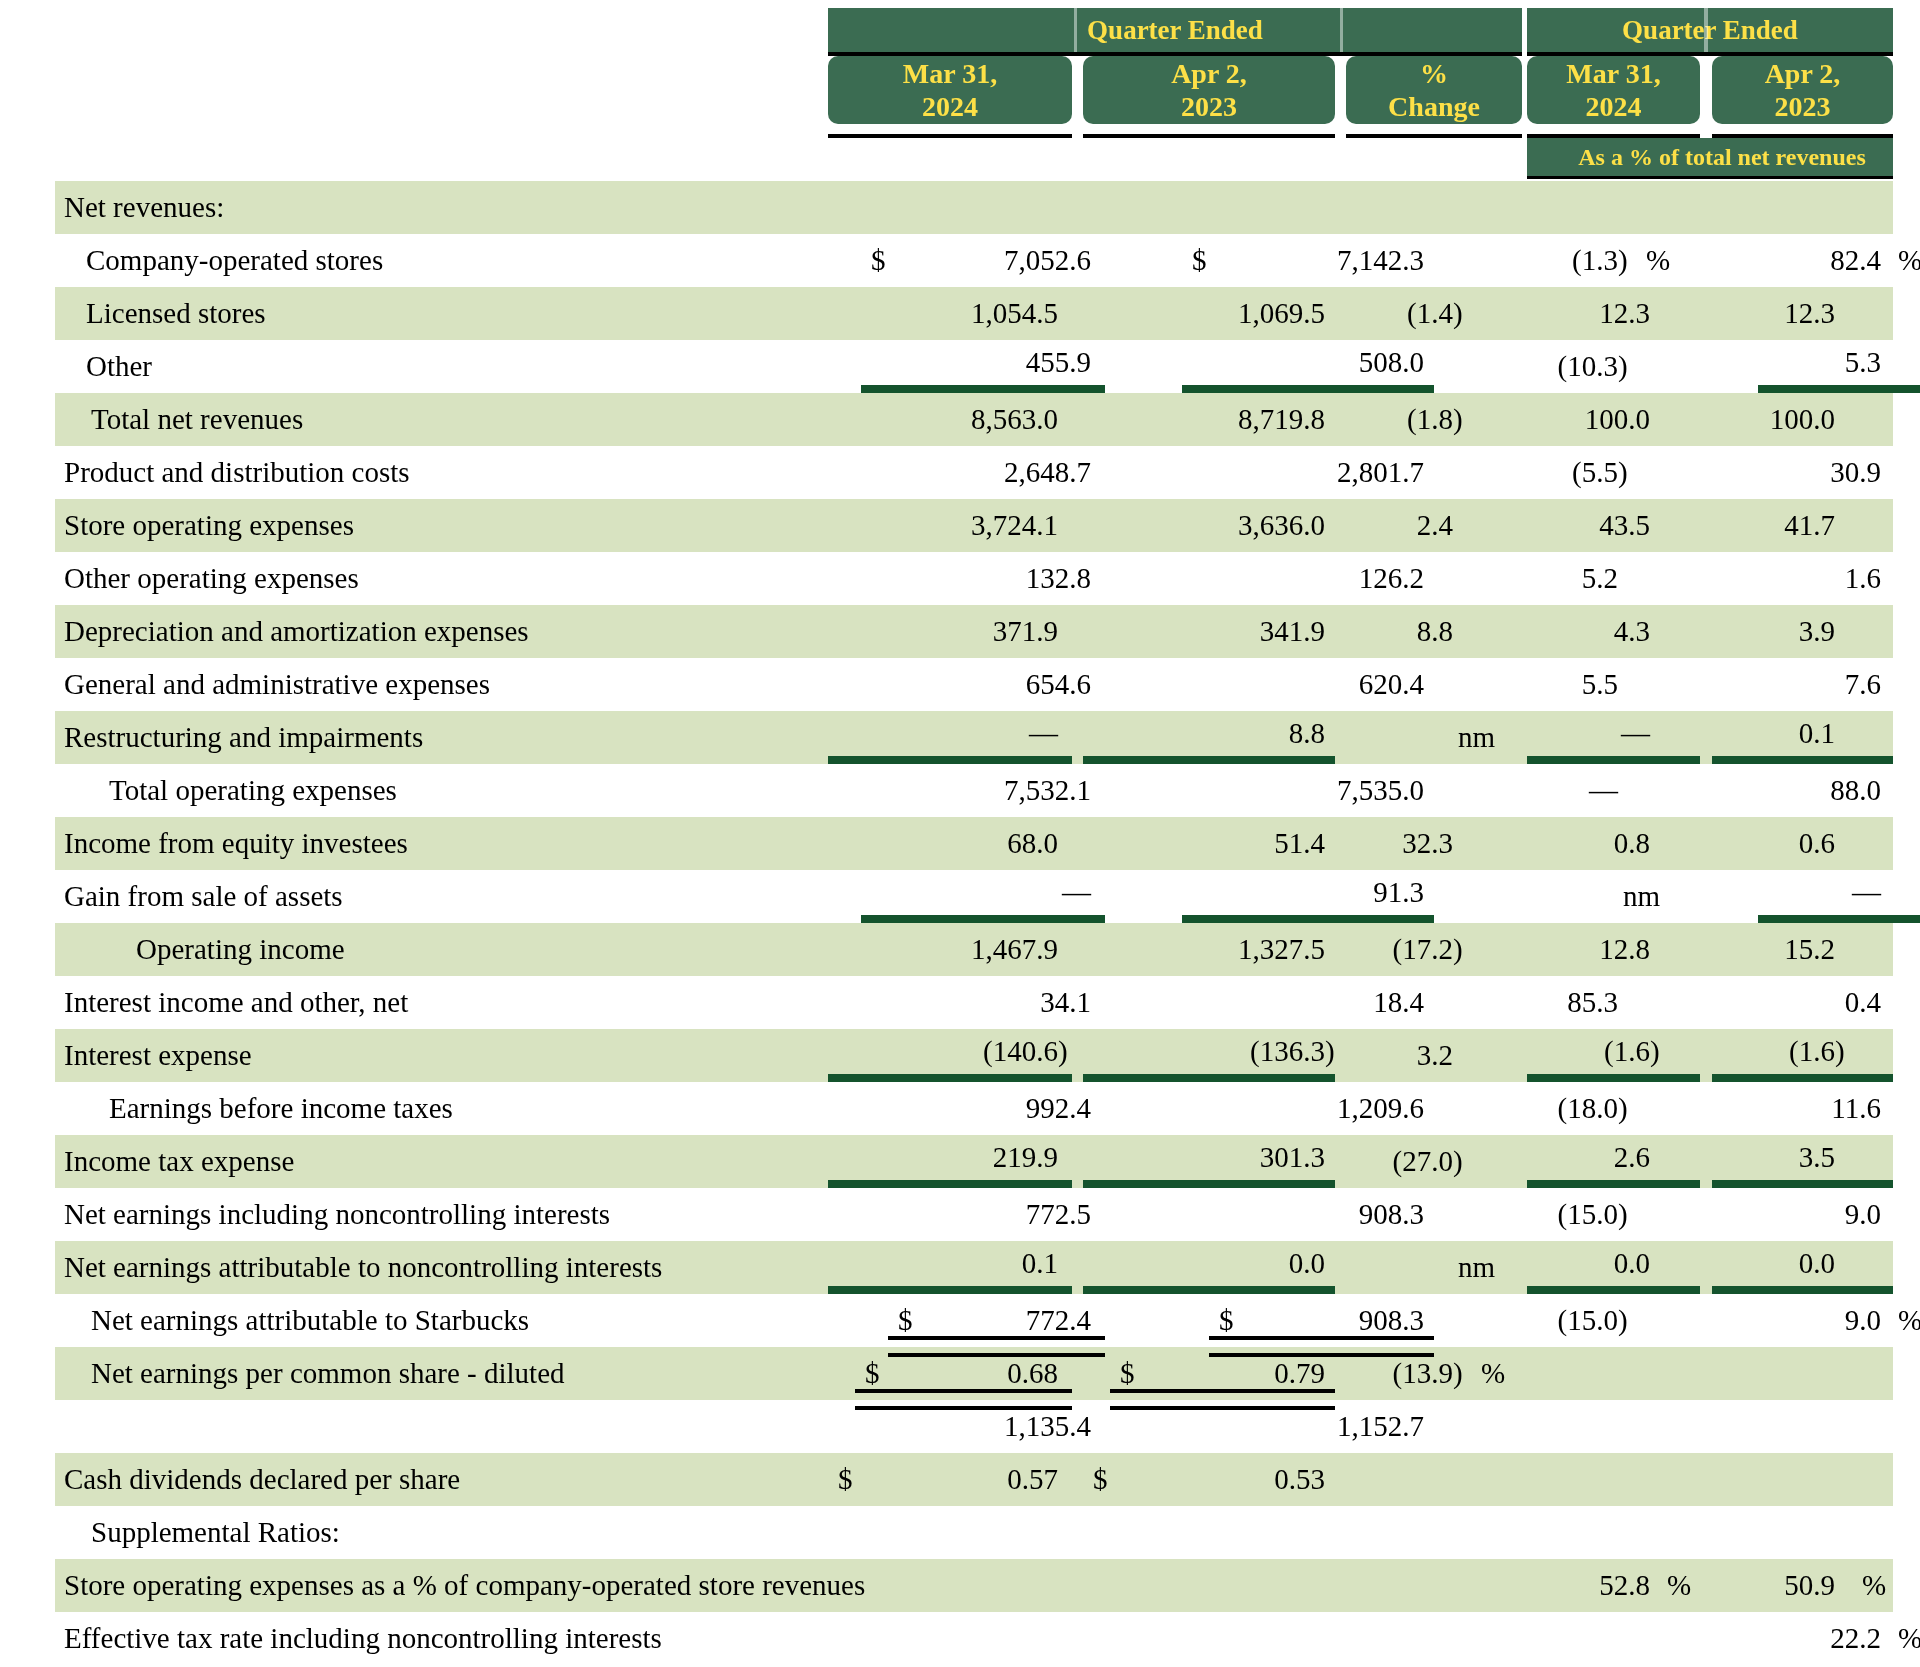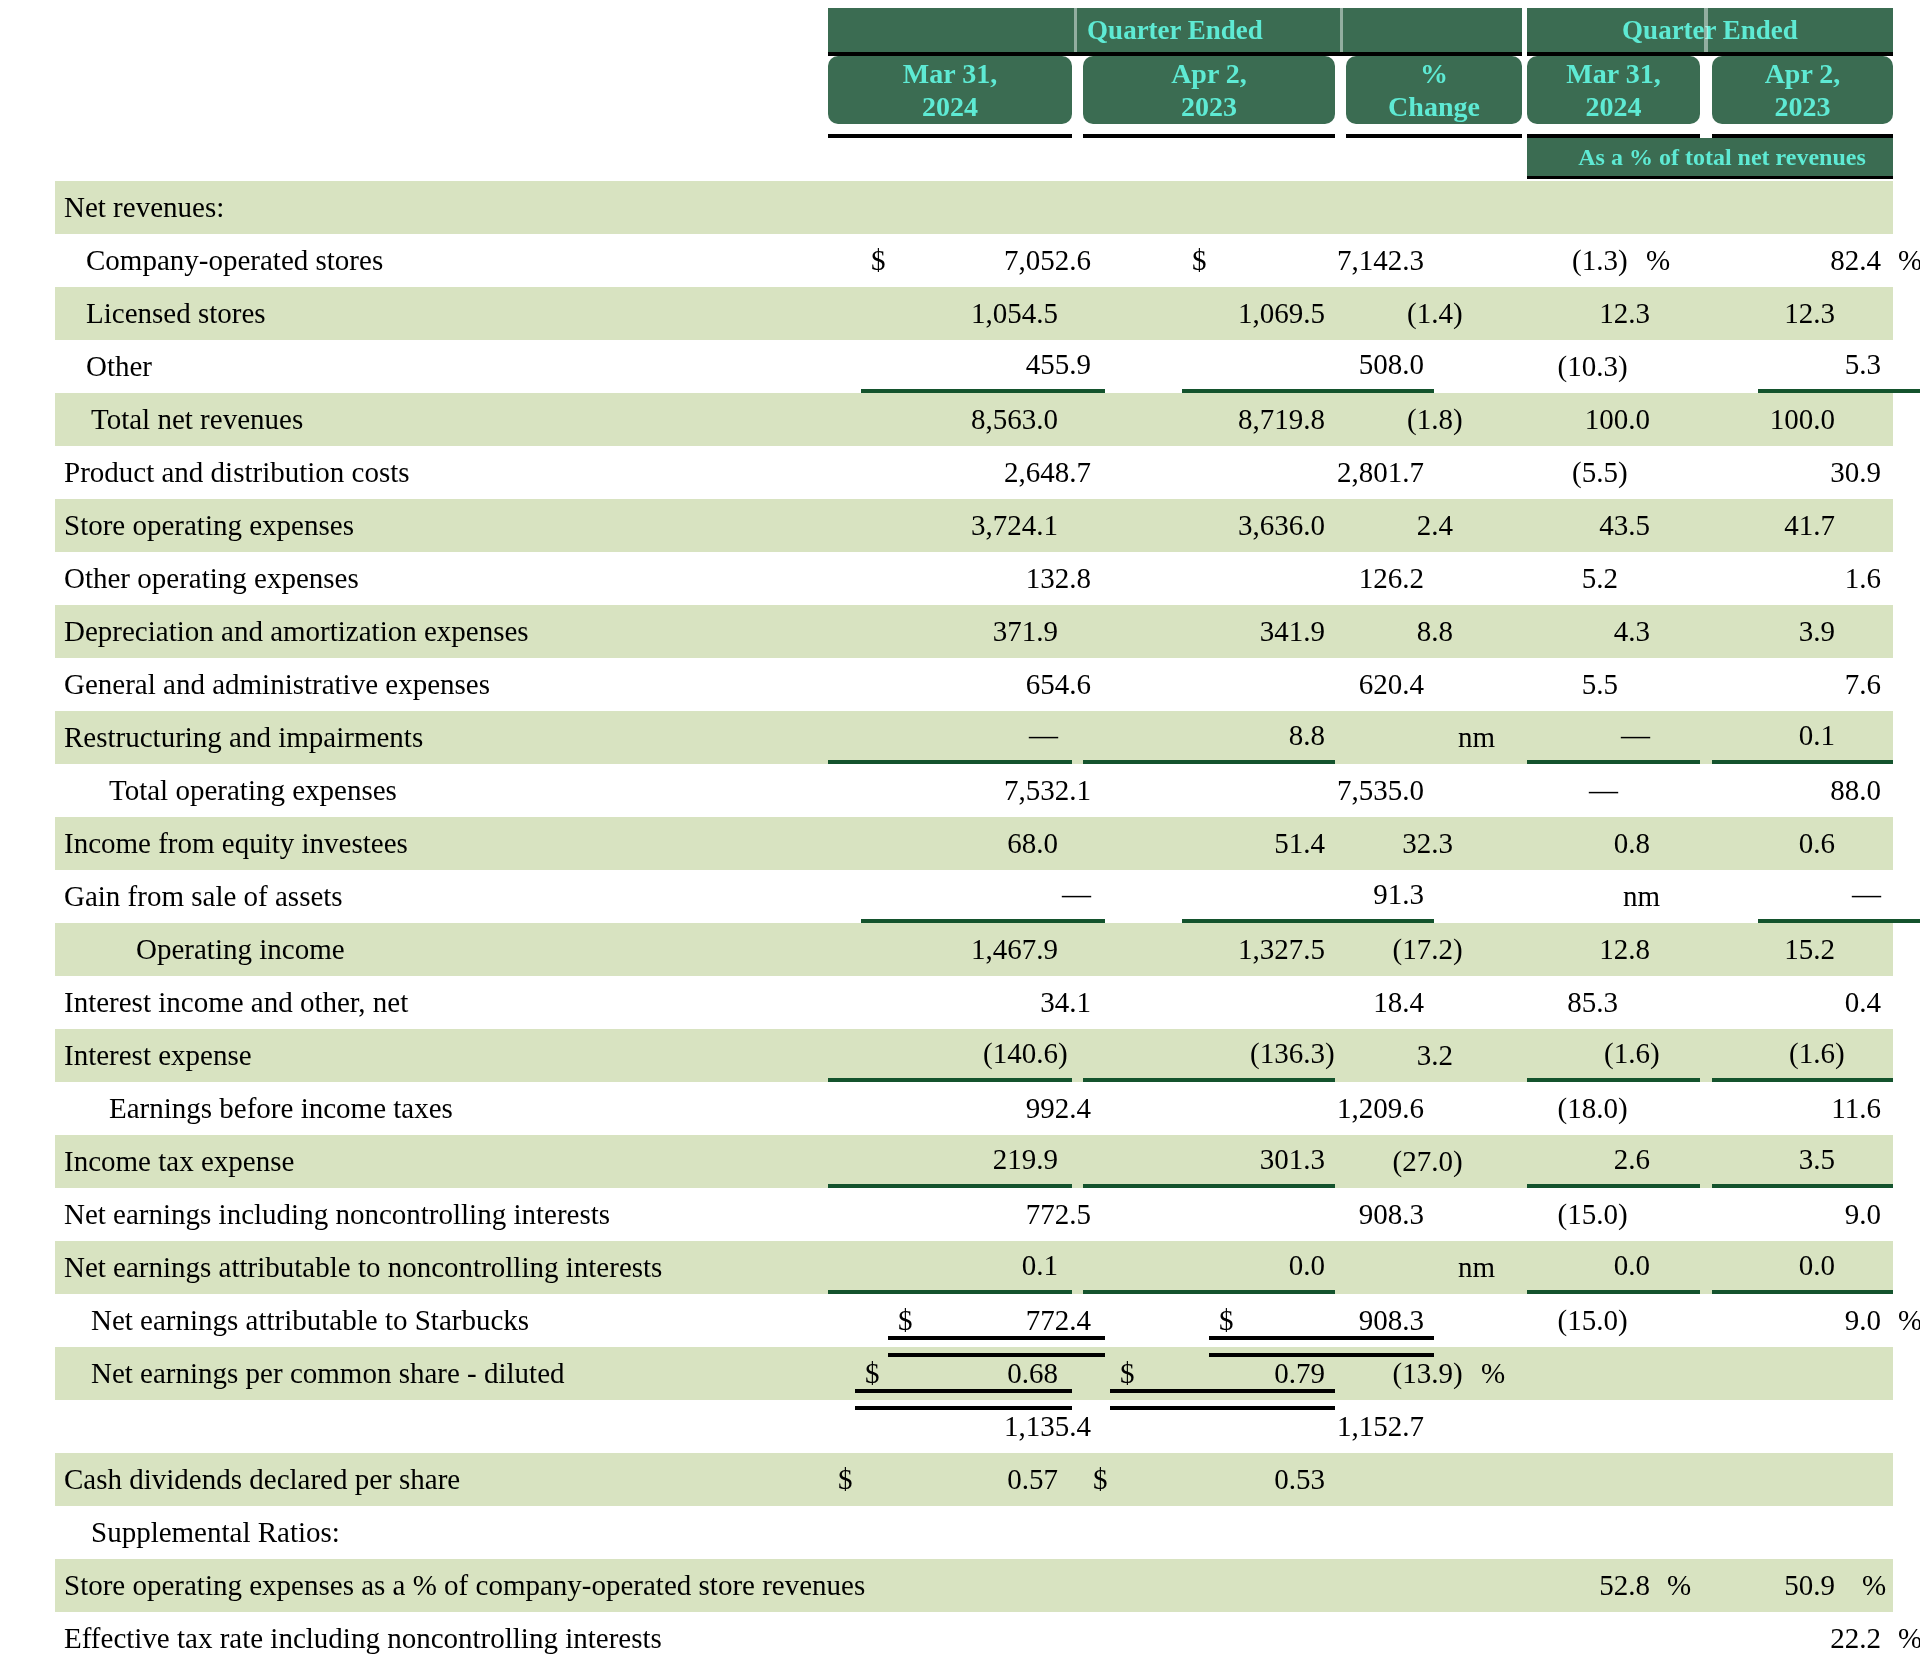--- a/index.html
+++ b/index.html
@@ -8,21 +8,21 @@
     --ink:#000000;
   }
   *{margin:0;padding:0;box-sizing:border-box;}
   html,body{background:#ffffff;}
   body{font-family:"Liberation Serif","DejaVu Serif",serif;color:var(--ink);}
   .page{position:relative;width:1920px;height:1667px;background:#fff;overflow:hidden;}
   .wrap{position:absolute;left:55px;top:0;width:1838px;}
 
   
   .thead{position:relative;height:181px;}
-  .hcell{position:absolute;background:var(--dk);color:#5eead4;font-weight:bold;text-align:center;}
+  .hcell{position:absolute;background:var(--dk);color:#fde047;font-weight:bold;text-align:center;}
   .banner{top:8px;height:44px;font-size:27px;line-height:44px;}
   .banner-left{left:773px;width:694px;}
   .banner-right{left:1472px;width:366px;}
   .vsep{position:absolute;top:0;bottom:0;width:3px;background:rgba(255,255,255,.45);}
   .datecell{top:56px;height:68px;display:flex;flex-direction:column;justify-content:center;font-size:28px;line-height:33px;border-radius:10px;}
   .dc1{left:773px;width:244px;}
   .dc2{left:1028px;width:252px;}
   .dc3{left:1291px;width:176px;}
   .dc4{left:1472px;width:173px;}
   .dc5{left:1657px;width:181px;}
@@ -61,21 +61,21 @@
   .c5{grid-column:10;}
   .cur{flex:none;text-align:left;}
   .num{flex:1;text-align:right;white-space:nowrap;}
   .pr,.pct{flex:none;text-align:left;white-space:pre;}
   .c1 .pr{width:10px;} .c1 .pct{width:0;}
   .c2 .pr{width:8px;}  .c2 .pct{width:0;}
   .c3 .pr{width:15px;} .c3 .pct{width:42px;padding-left:13px;}
   .c4 .pr{width:15px;} .c4 .pct{width:35px;padding-left:2px;}
   .c5 .pr{width:15px;} .c5 .pct{width:43px;padding-left:12px;}
   .nm{position:relative;right:-42px;}
-  .ul{border-bottom:4px solid #14532d;font-family:Liberation Serif, serif;}
+  .ul{border-bottom:8px solid #14532d;font-family:Liberation Serif, serif;}
   .dul{position:relative;z-index:5;}
   .dul::after{
     content:"";position:absolute;left:0;right:0;bottom:-10px;height:13px;
     border-top:4px solid #000;border-bottom:4px solid #000;
   }
 </style>
 </head>
 <body>
 
 <div class="page">

